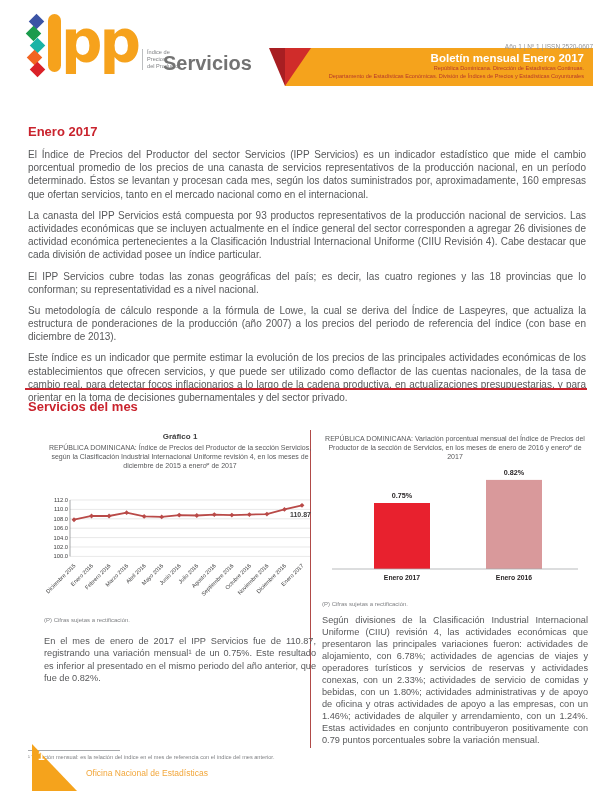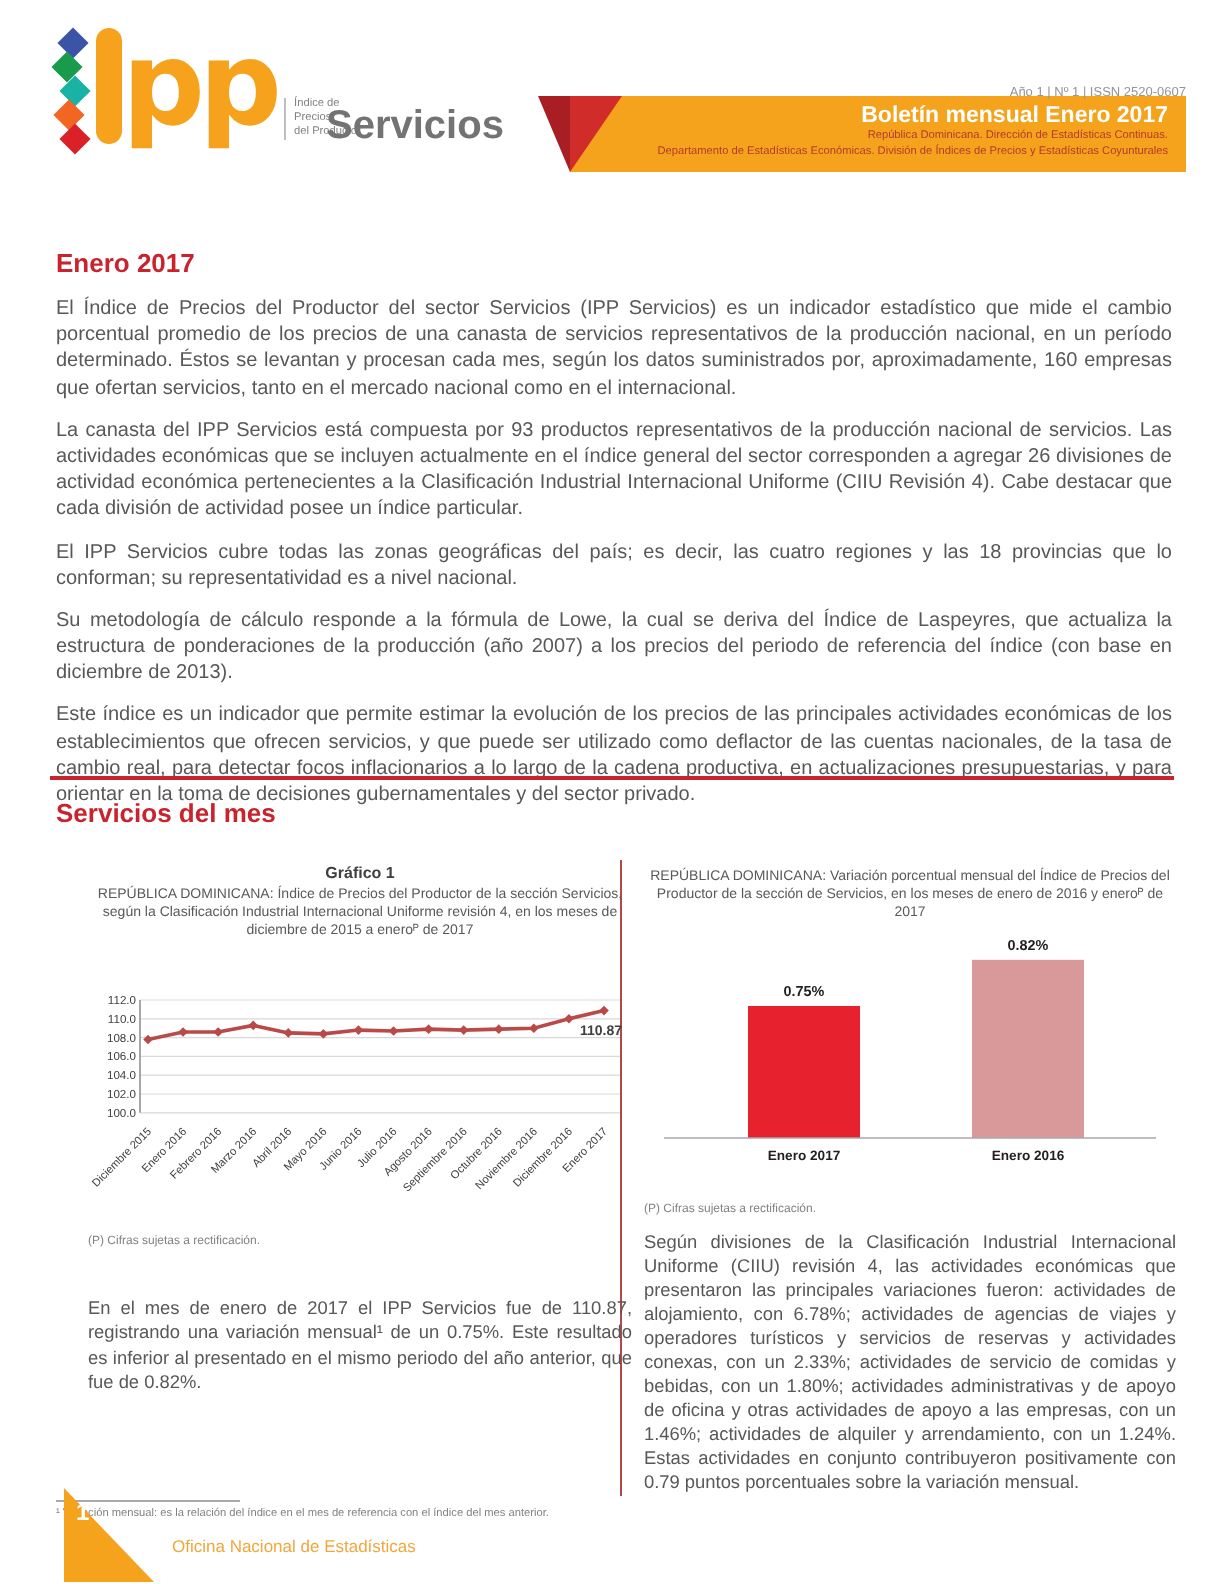--- a/index.html
+++ b/index.html
@@ -51,21 +51,21 @@
   .red-rule { position:absolute; left:25px; top:388px; width:562px; height:2px; background:#c9232d; }
   .results-heading { position:absolute; left:28px; top:399px; }
   .col-divider { position:absolute; left:310px; top:430px; width:1px; height:318px; background:#b04a48; }
   .col-left  { position:absolute; left:44px;  top:432px; width:272px; }
   .col-right { position:absolute; left:322px; top:432px; width:266px; }
   .chart-head { text-align:center; font-size:8px; font-weight:bold; color:#404041; }
   .chart-sub  { text-align:center; font-size:7px; line-height:1.3; color:#58595b; margin-top:2px; }
   .chart1-svg { display:block; margin-top:27px; }
   .chart2-svg { display:block; margin-top:8px; }
   .chart-footnote { font-size:6px; color:#808285; margin-top:4px; }
-  .col-left  .body-p { margin-top:24px; font-size:9.2px; line-height:1.32; text-align:justify; }
+  .col-left  .body-p { margin-top:12px; font-size:9.2px; line-height:1.32; text-align:justify; }
   .col-right .body-p { margin-top:8px;  font-size:9.2px; line-height:1.3;  text-align:justify; }
   .footnote1 {
     position:absolute; left:28px; top:747px; width:272px;
     font-size:5.6px; color:#808285; padding-top:3px;
   }
   .footnote1::before { content:""; display:block; width:92px; border-top:0.5px solid #a7a9ac; margin-bottom:3px; }
   
   .footer-triangle {
     position:absolute; left:32px; top:744px; width:45px; height:47px;
     background:#f5a31c; clip-path:polygon(0 0, 0 100%, 100% 100%);

